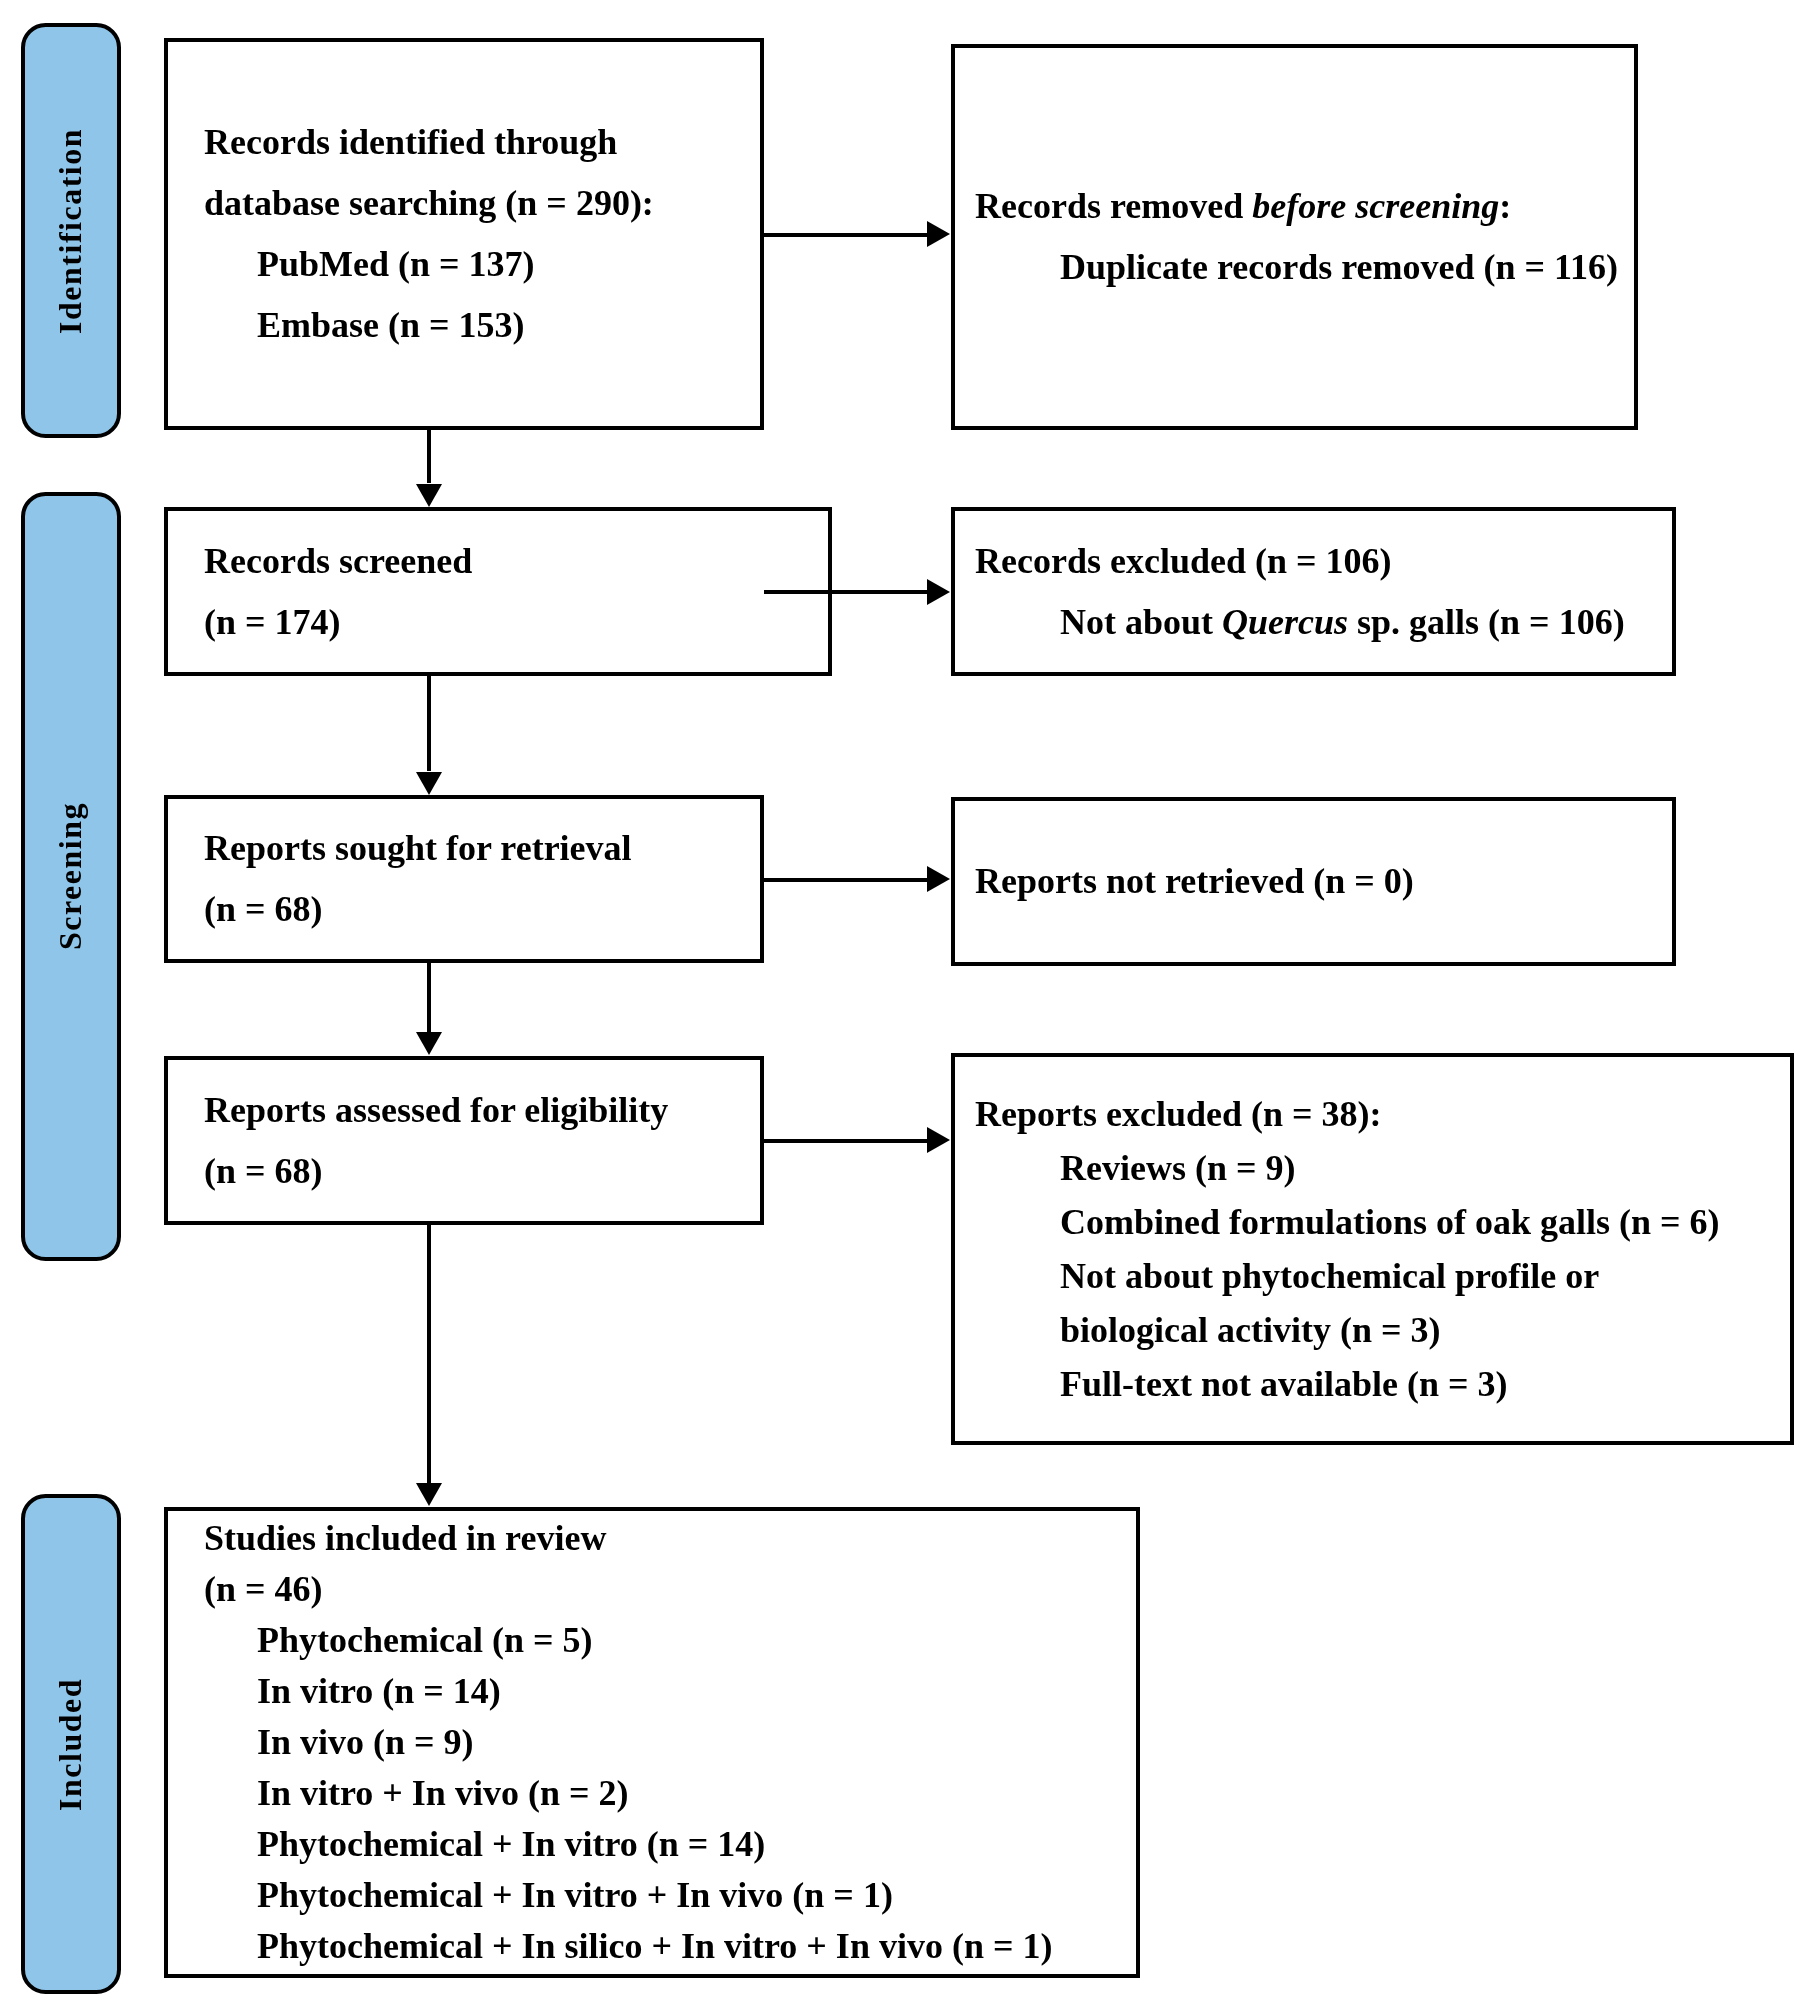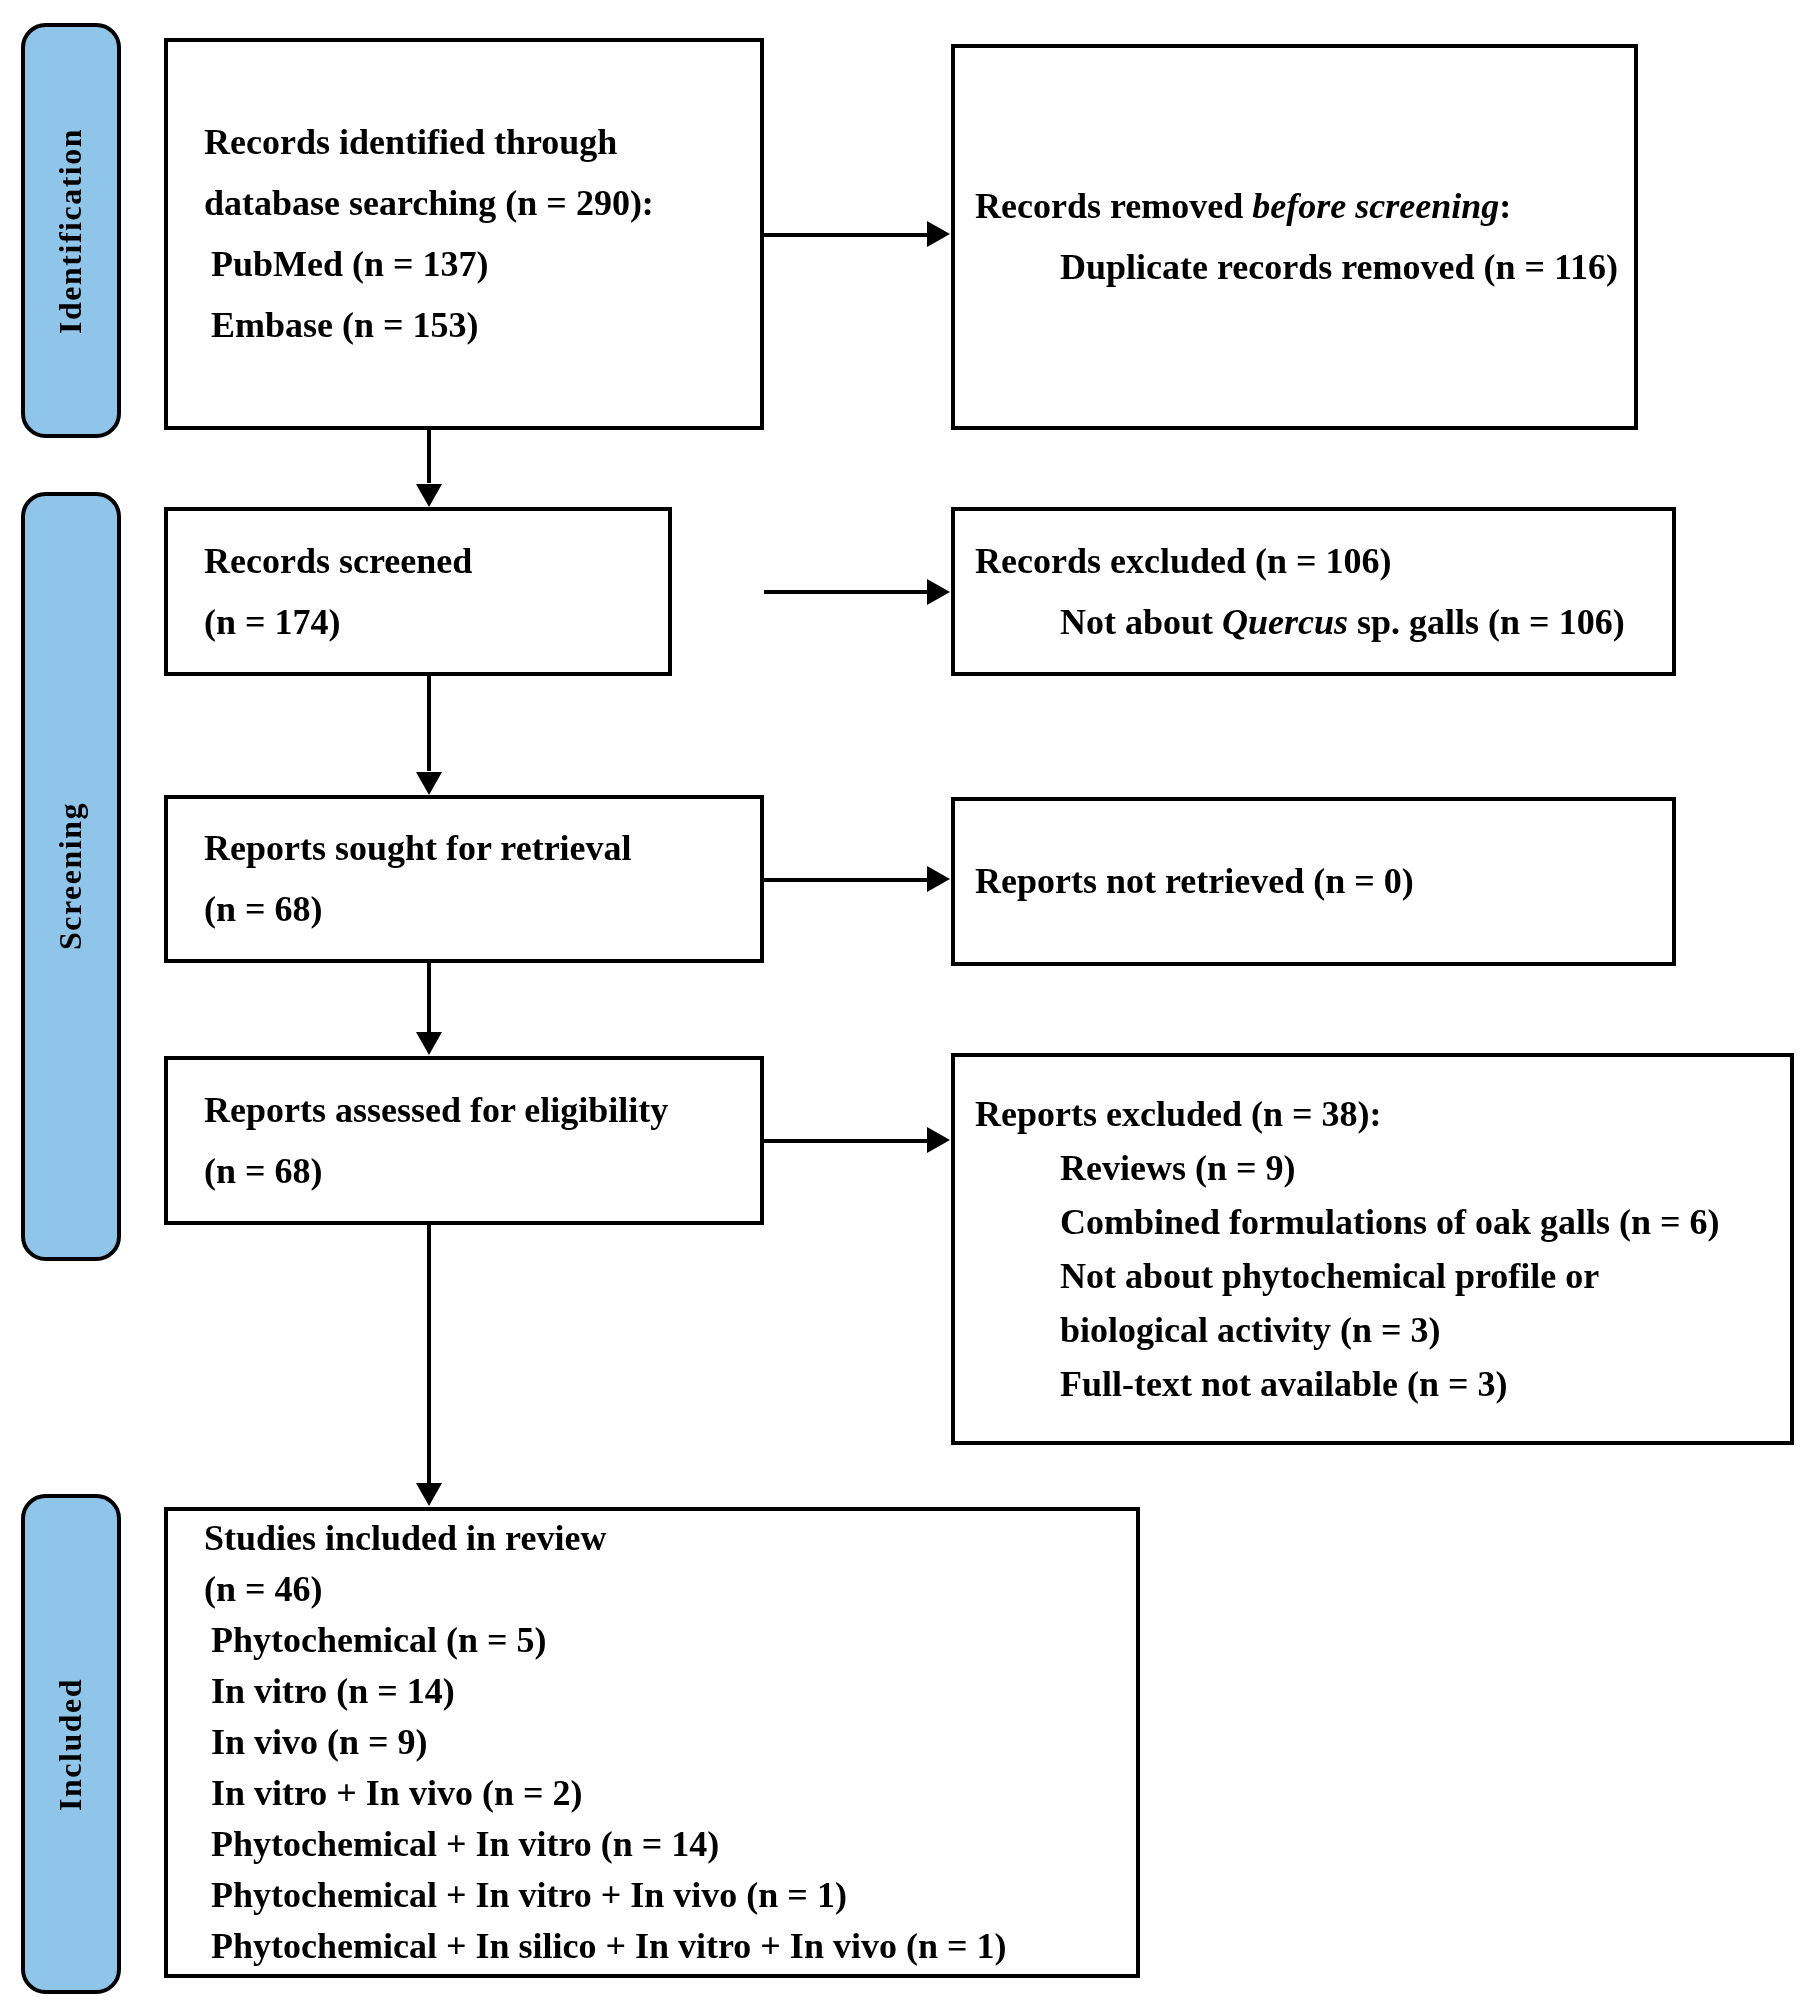--- a/index.html
+++ b/index.html
@@ -42,21 +42,21 @@
     flex-direction:column;
     justify-content:center;
     overflow:hidden;
   }
   .tl{
     padding-left:36px;
     padding-right:10.2px;
     font-size:36px;
     line-height:61px;
   }
-  .tl.ind{padding-left:43px;}
+  .tl.ind{padding-left:89px;}
   .rt .tl{padding-left:20px;}
   .rt .tl.ind{padding-left:105px;}
   .tight .tl{line-height:54px;}
   .xtight .tl{line-height:51px;}
   .it{font-style:italic;}
   
   .hline{position:absolute;height:3.6px;background:#000;}
   .vline{position:absolute;width:3.6px;background:#000;}
   .head-right{
     position:absolute;width:0;height:0;
@@ -91,21 +91,21 @@
     <div class="tl">database searching (n = 290):</div>
     <div class="tl ind">PubMed (n = 137)</div>
     <div class="tl ind">Embase (n = 153)</div>
   </div>
 
   <div class="fbox rt" style="left:951px;top:44px;width:687px;height:386px;">
     <div class="tl"><span>Records removed </span><span class="it">before screening</span><span>:</span></div>
     <div class="tl ind">Duplicate records removed (n = 116)</div>
   </div>
 
-  <div class="fbox" style="left:164px;top:507px;width:508px;height:169px;">
+  <div class="fbox" style="left:164px;top:507px;width:668px;height:169px;">
     <div class="tl">Records screened</div>
     <div class="tl">(n = 174)</div>
   </div>
 
   <div class="fbox rt" style="left:951px;top:507px;width:725px;height:169px;">
     <div class="tl">Records excluded (n = 106)</div>
     <div class="tl ind"><span>Not about </span><span class="it">Quercus</span><span> sp. galls (n = 106)</span></div>
   </div>
 
   <div class="fbox" style="left:164px;top:795px;width:600px;height:168px;">

